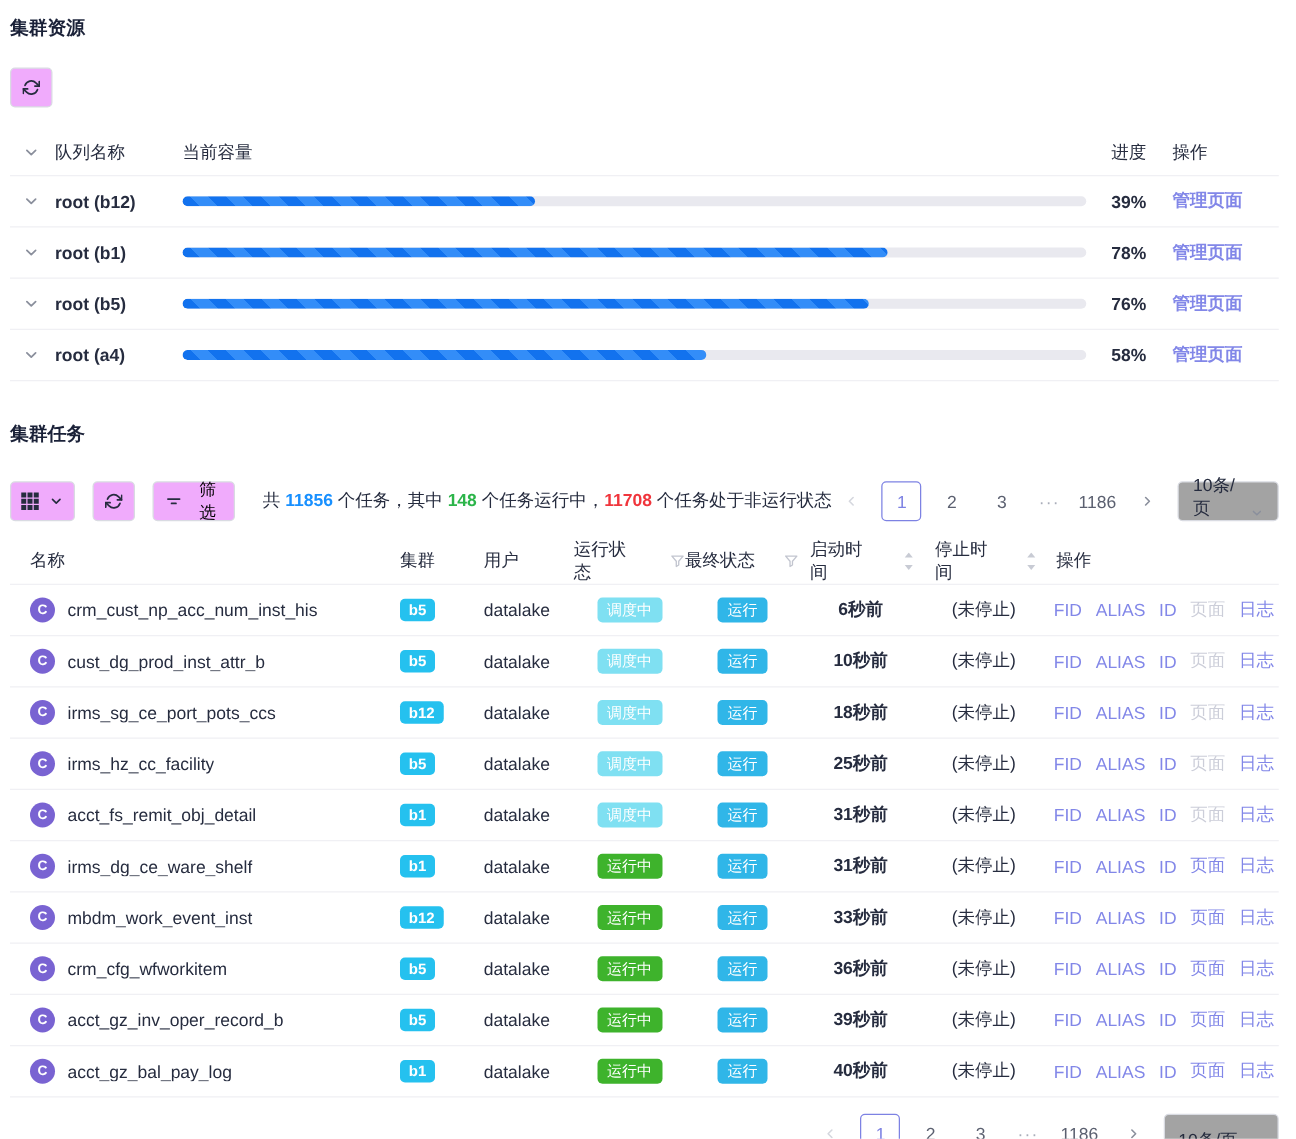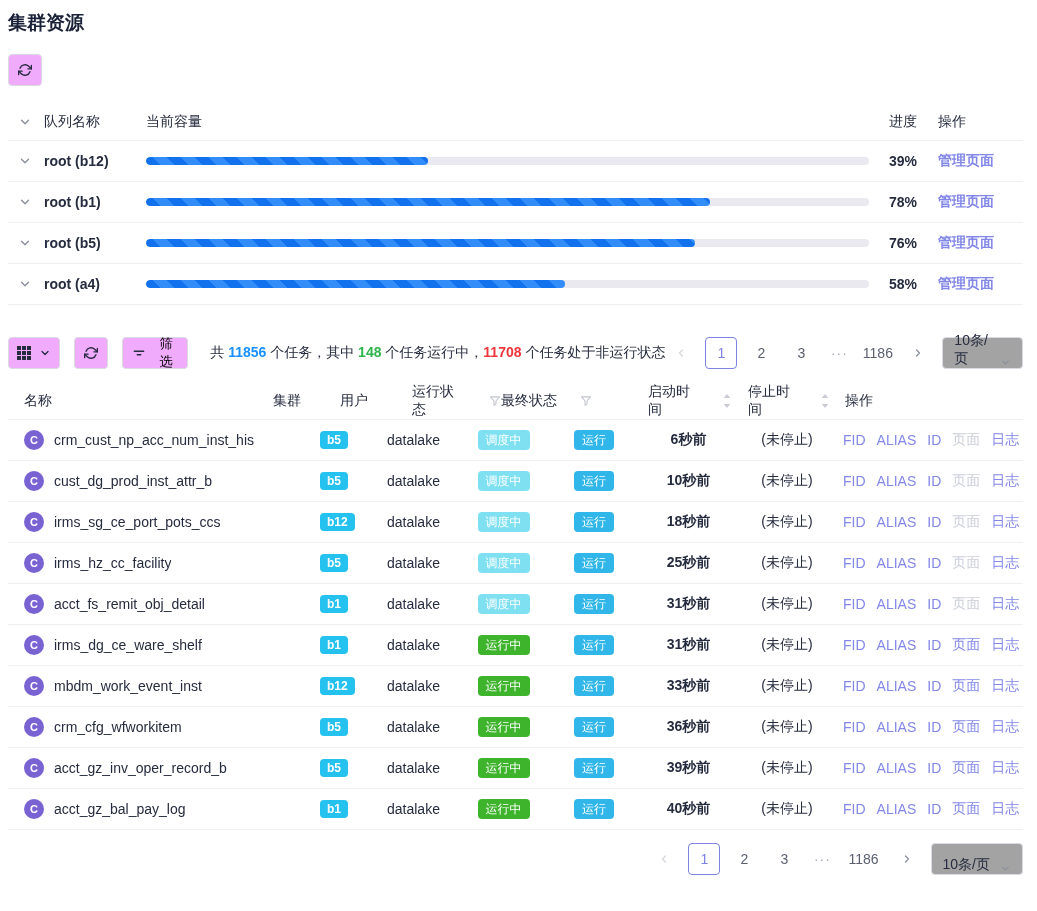--- a/index.html
+++ b/index.html
@@ -1,20 +1,20 @@
 <!DOCTYPE html>
 <html><head>
 <meta charset="utf-8">
 <style>
   * { box-sizing: border-box; margin: 0; padding: 0; }
   html,body { width: 1037px; height: 911px; background:#fff; overflow:hidden;
     font-family: "Liberation Sans", "DejaVu Sans", sans-serif; color:#262c3f; font-size:14px; }
   .page { padding: 12px 14px 0 8px; }
 
-  .section-title { font-size:19px; font-weight:700; color:#1a2138; line-height:22px; }
+  .section-title { font-size:15px; font-weight:700; color:#1a2138; line-height:22px; }
 
   .btn { display:inline-flex; align-items:center; justify-content:center; gap:8px;
     height:32px; min-width:32px; padding:0 9px; background:#f0abfc;
     border:1px solid #d9dbe2; border-radius:4px; cursor:pointer; }
   .btn svg { display:block; }
 
   
   .res-table { margin-top:17px; }
   .res-hrow, .res-row { display:flex; align-items:center; border-bottom:1px solid #f0f0f4; }
   .res-hrow { height:38px; font-weight:500; }
@@ -58,21 +58,21 @@
   .hcell { display:flex; align-items:center; gap:23px; }
   .tc-name { flex:1; padding-left:16px; display:flex; align-items:center; gap:10px; min-width:0; }
   .tc-cluster { width:67px; }
   .tc-user { width:72px; }
   .tc-run { width:89px; }
   .tc-final { width:92px; }
   .tc-start { width:97px; }
   .tc-stop { width:100px; }
   .tc-ops { width:186px; padding-left:6px; display:flex; align-items:center; gap:11px; }
   .cell-center { display:flex; align-items:center; justify-content:center; }
-  .th-start { padding-left:8px;margin-left:47px; } .th-stop { padding-left:11px; } .th-ops { padding-left:8px; }
+  .th-start { padding-left:8px; } .th-stop { padding-left:11px; } .th-ops { padding-left:8px; }
 
   .avatar { width:20px; height:20px; border-radius:50%; background:#7963d2; color:#fff;
     font-size:11px; font-weight:700; display:inline-flex; align-items:center;
     justify-content:center; flex:none; }
   .task-name { white-space:nowrap; overflow:hidden; text-overflow:ellipsis; }
   .tag-cluster { display:inline-block; background:#25c1ef; color:#fff; font-size:12px;
     font-weight:700; line-height:18px; padding:0 7px; border-radius:4px; }
   .badge { display:inline-block; color:#fff; font-size:12px; line-height:20px;
     padding:0 8px; border-radius:4px; }
   .badge-scheduling { background:#7fe0f2; }
@@ -189,20 +189,21 @@
       </div>
     </div>
     <div class="rc-pct">58%</div>
     <div class="rc-act"><a class="link">管理页面</a></div>
   </div>
 </div>
     </div>
   </div>
 
   <div class="tasks-section">
+    <h2 class="section-title">集群任务</h2>
 
     <div class="toolbar">
       <button class="btn">
         <span class="grid-icon">
             <i></i>
             <i></i>
             <i></i>
             <i></i>
             <i></i>
             <i></i>

